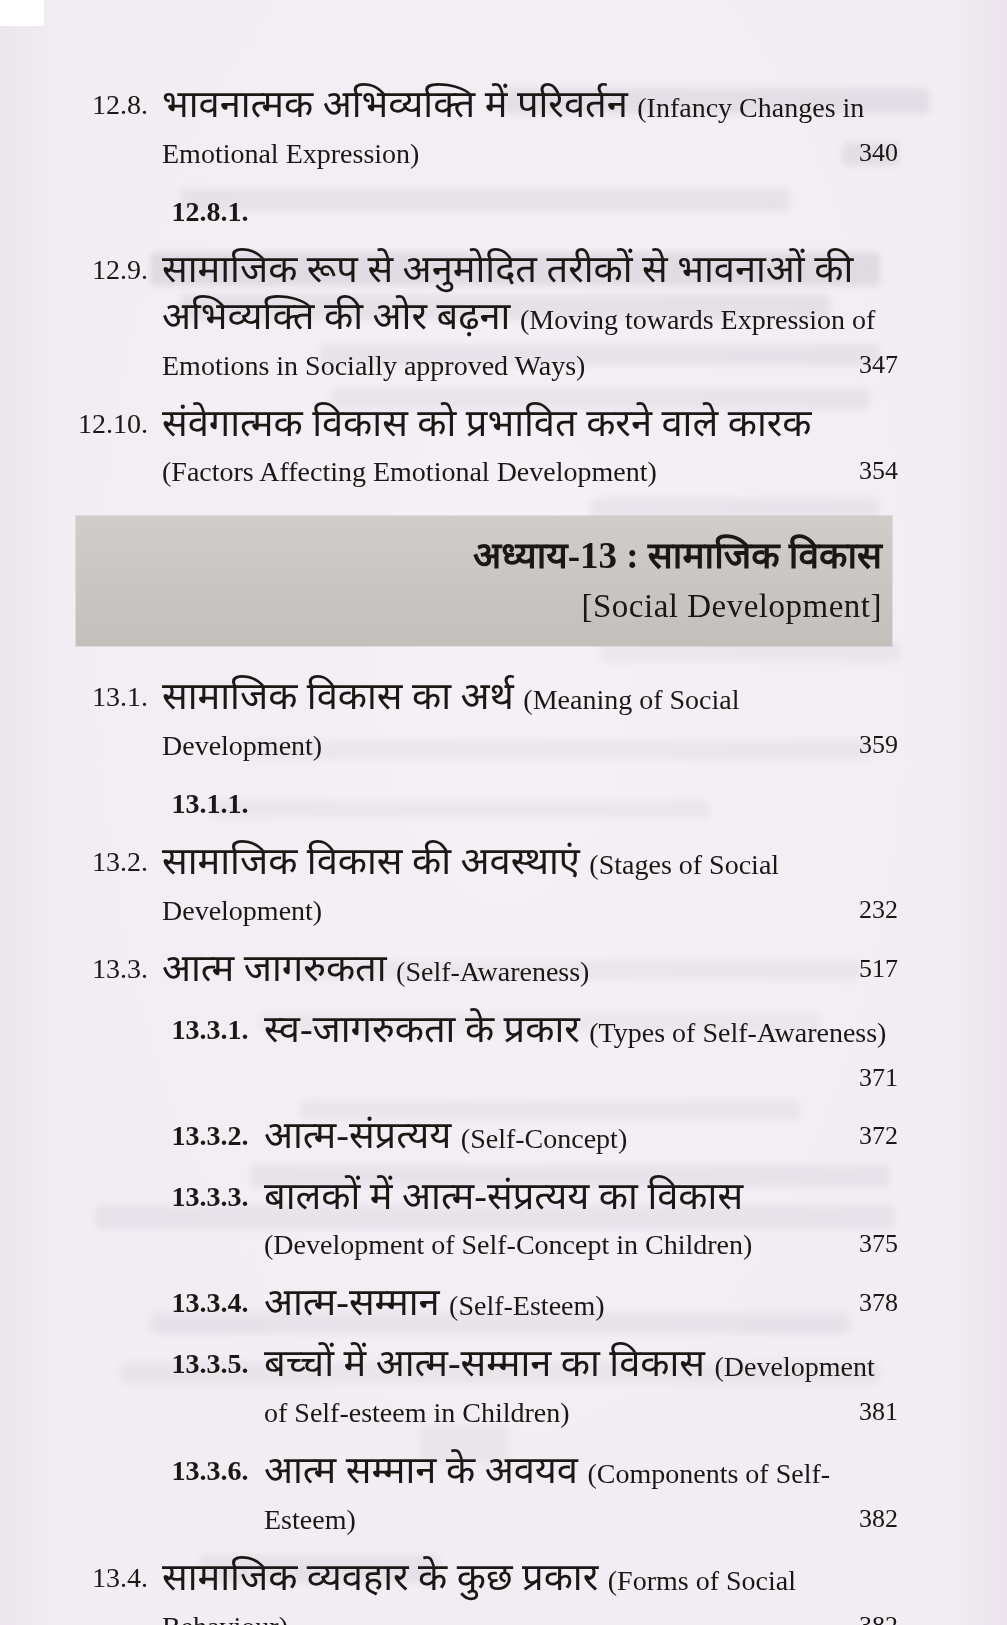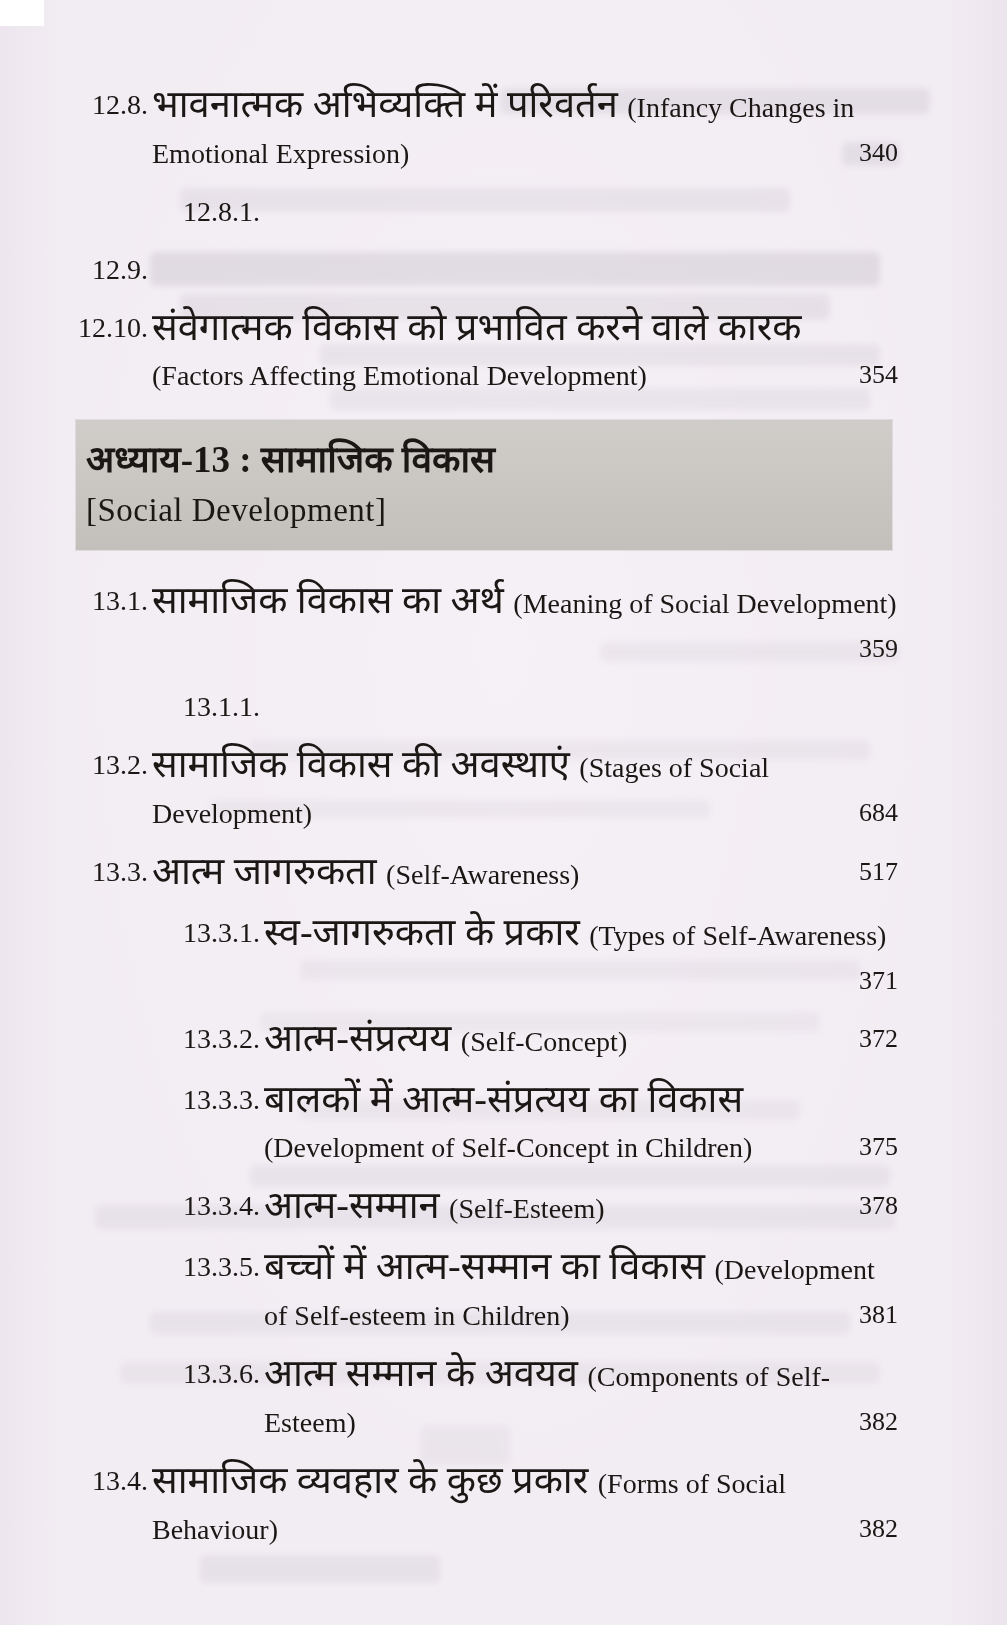--- a/index.html
+++ b/index.html
@@ -38,47 +38,48 @@
   .entry{
     display:flex;
     align-items:flex-start;
     margin-bottom:13px;
     font-size:30px;
     line-height:45px;
   }
   .entry .num{
     flex:0 0 86px;
     text-align:right;
-    margin-right:4px;
+    margin-right:14px;
     font-size:28px;
     white-space:nowrap;
   }
   .entry.lvl2{padding-left:98px;}
   .entry.lvl2 .num{
     flex:0 0 100px;
-    text-align:right;
+    text-align:center;
     margin-right:4px;
+    font-weight:bold;
   }
   .entry .body{
     flex:1 1 auto;
     min-width:0;
   }
   .entry .hi{font-size:38px;}
   .entry .en{font-size:28px;}
   .entry .pg{
     float:right;
     font-size:26px;
     padding-left:18px;
   }
   
   .chapter-heading{
     margin:22px 6px 28px 14px;
     background:#c9c6c2;
     background-image:linear-gradient(180deg, rgba(255,255,255,0.12), rgba(0,0,0,0.03));
-    text-align:left;
+    text-align:right;
     padding:14px 10px 16px 10px;
     box-shadow:0 0 0 1px rgba(120,115,110,0.15);
   }
   .chapter-heading .hi-line{
     font-size:37px;
     font-weight:bold;
     line-height:52px;
   }
   .chapter-heading .en-line{
     font-size:33px;
@@ -126,20 +127,25 @@
       <span class="hi">भावनात्मक अभिव्यक्ति में परिवर्तन </span>
       <span class="en">(Infancy Changes in Emotional Expression)</span>
       <span class="pg">340</span>
     </span>
   </div>
         <div class="entry lvl2">
     <span class="num">12.8.1.</span>
   </div>
         <div class="entry lvl1">
     <span class="num">12.9.</span>
+    <span class="body">
+      <span class="hi">सामाजिक रूप से अनुमोदित तरीकों से भावनाओं की अभिव्यक्ति की ओर बढ़ना </span>
+      <span class="en">(Moving towards Expression of Emotions in Socially approved Ways)</span>
+      <span class="pg">347</span>
+    </span>
   </div>
         <div class="entry lvl1">
     <span class="num">12.10.</span>
     <span class="body">
       <span class="hi">संवेगात्मक विकास को प्रभावित करने वाले कारक </span>
       <span class="en">(Factors Affecting Emotional Development)</span>
       <span class="pg">354</span>
     </span>
   </div>
       </section>
@@ -159,21 +165,21 @@
     </span>
   </div>
         <div class="entry lvl2">
     <span class="num">13.1.1.</span>
   </div>
         <div class="entry lvl1">
     <span class="num">13.2.</span>
     <span class="body">
       <span class="hi">सामाजिक विकास की अवस्थाएं </span>
       <span class="en">(Stages of Social Development)</span>
-      <span class="pg">684</span>
+      <span class="pg">232</span>
     </span>
   </div>
         <div class="entry lvl1">
     <span class="num">13.3.</span>
     <span class="body">
       <span class="hi">आत्म जागरुकता </span>
       <span class="en">(Self-Awareness)</span>
       <span class="pg">517</span>
     </span>
   </div>

